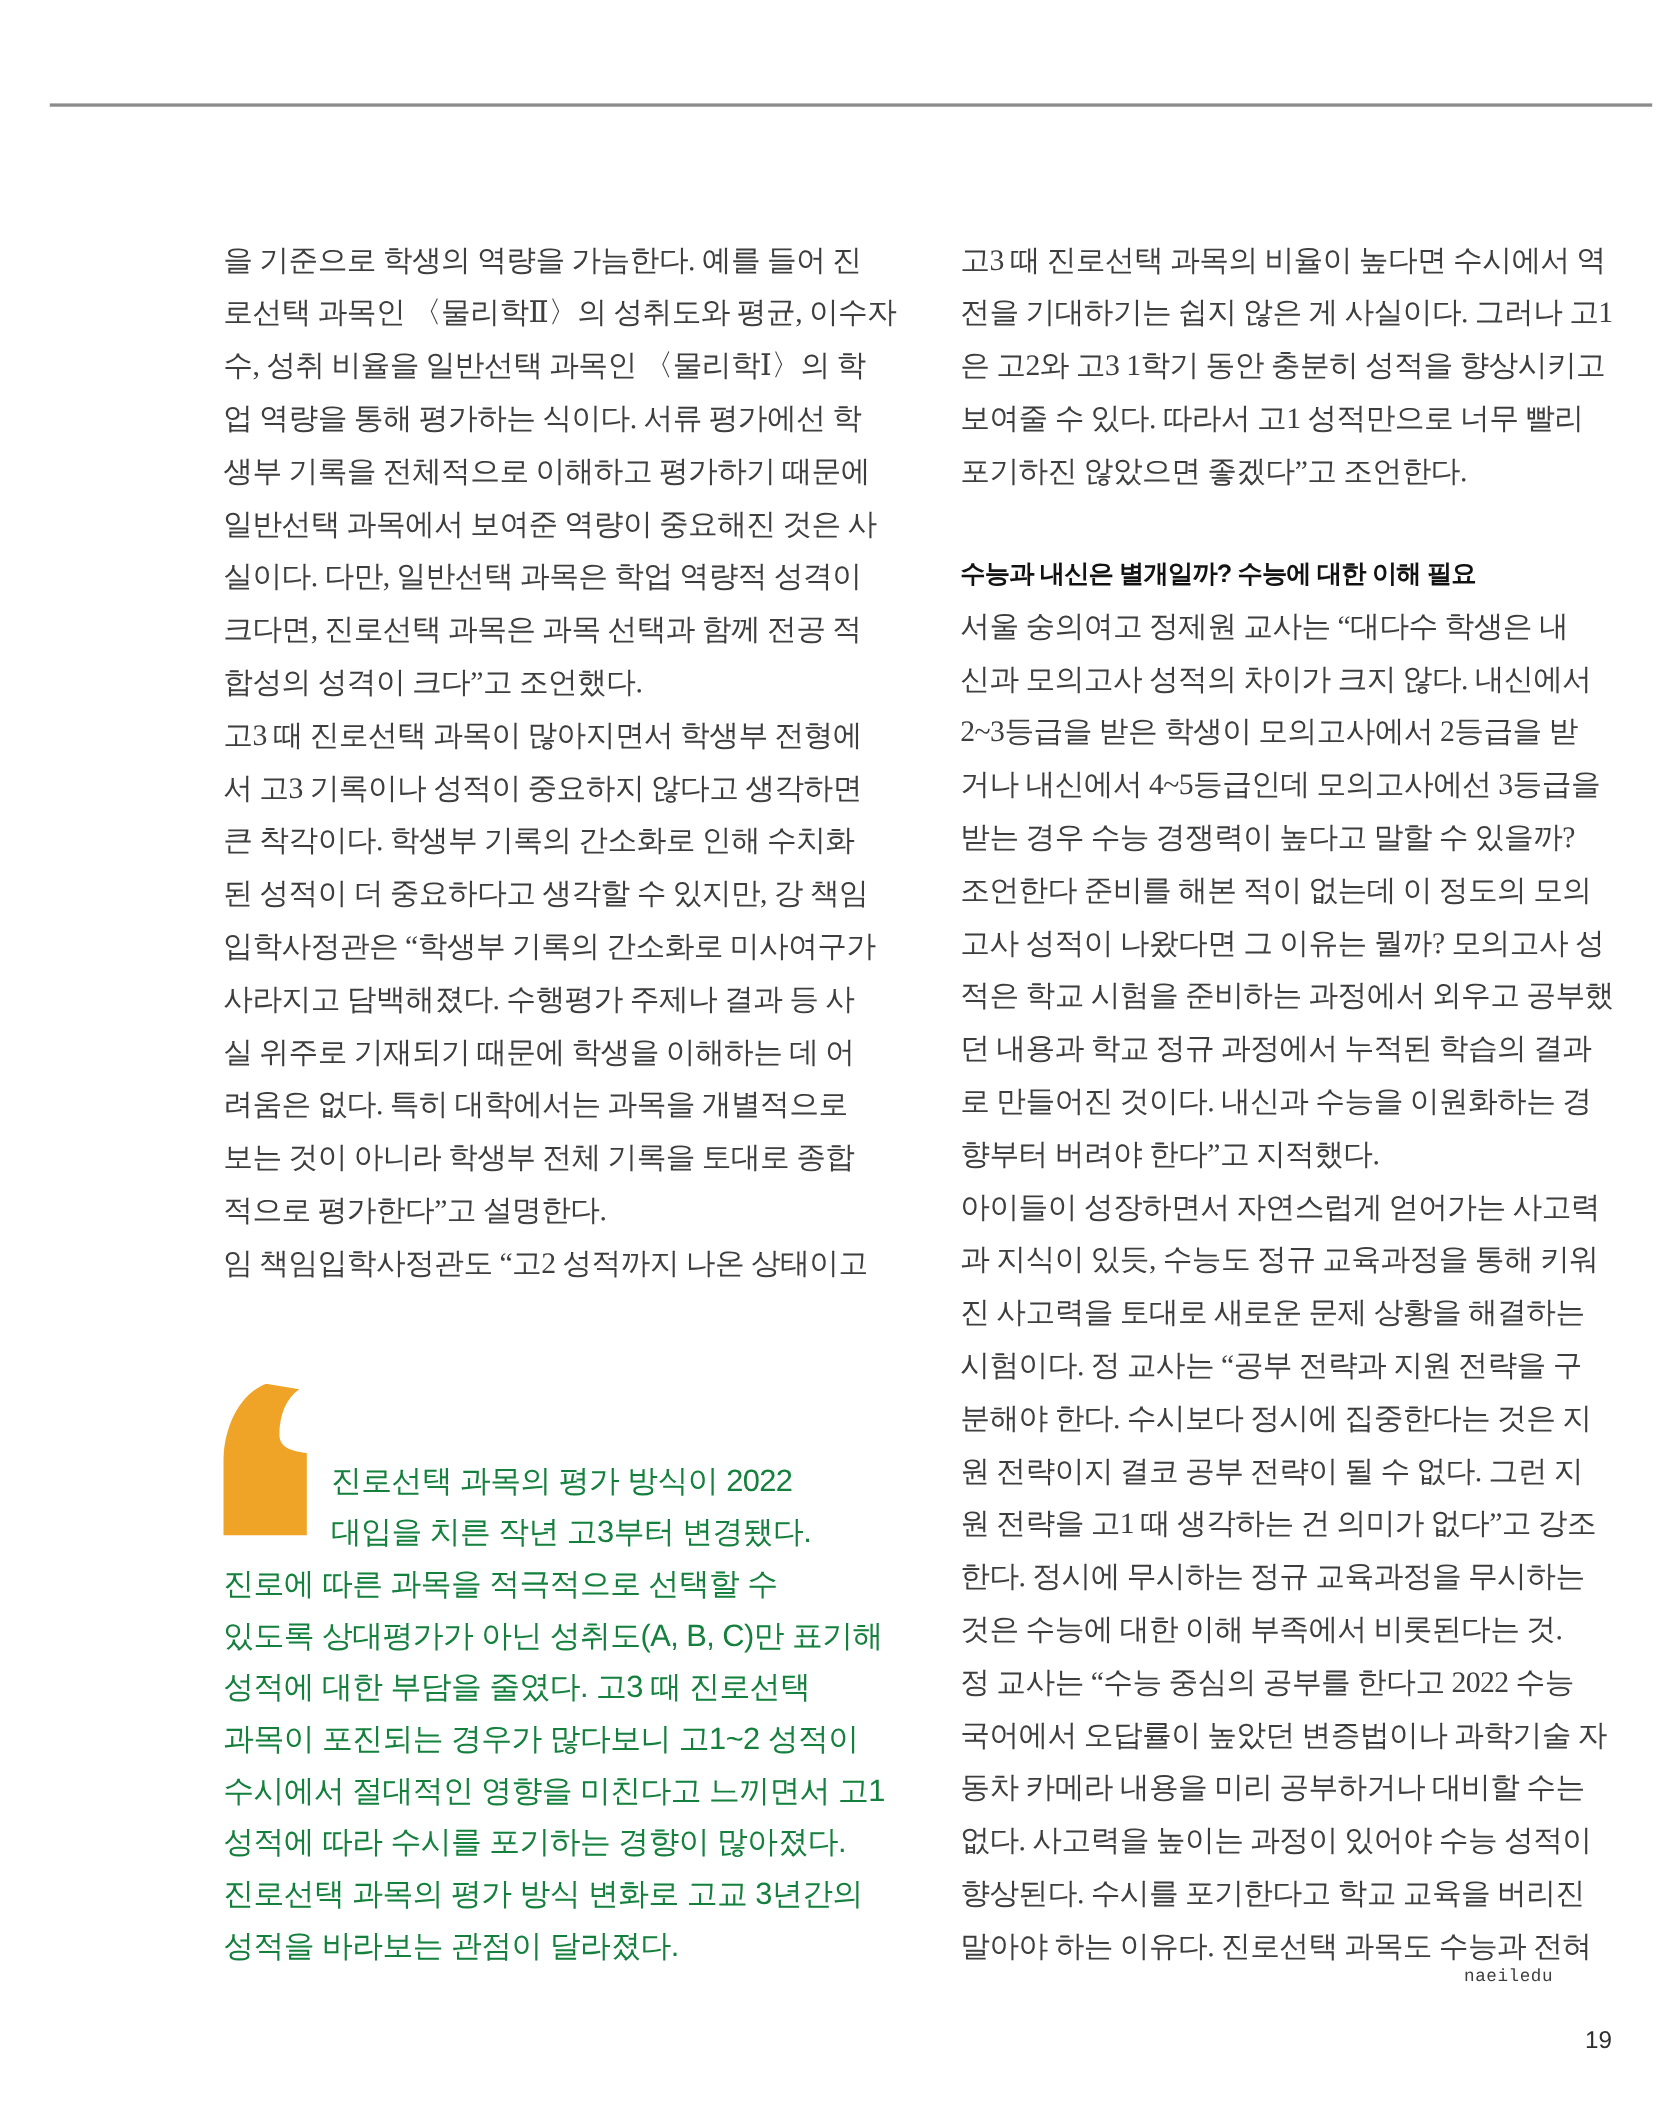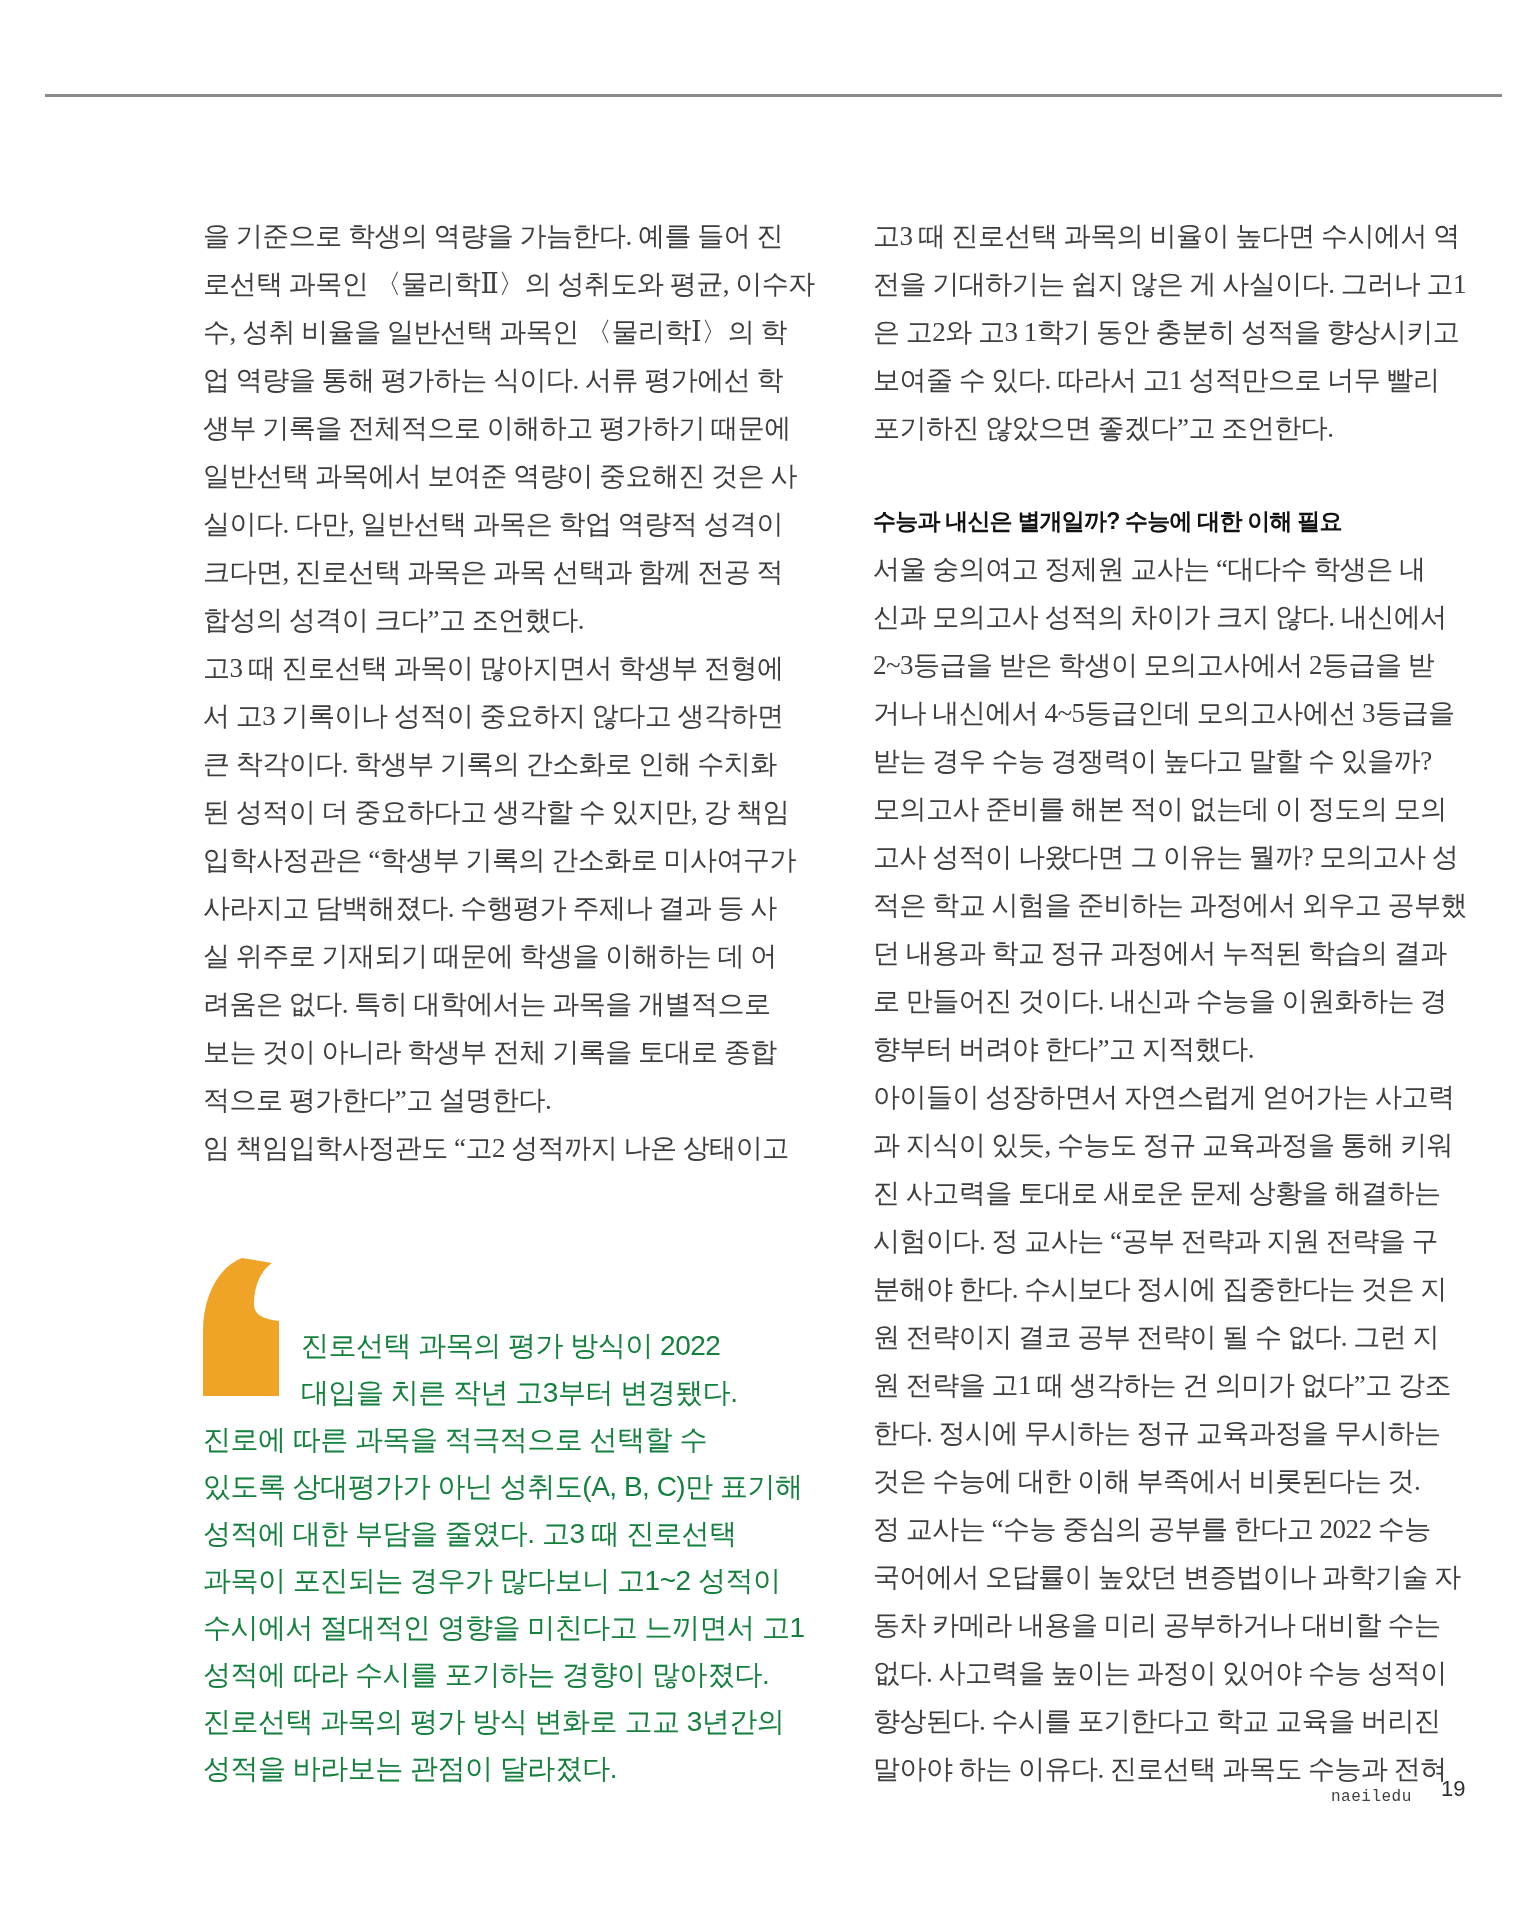--- a/index.html
+++ b/index.html
@@ -58,21 +58,21 @@
   .footer-brand {
     position: absolute;
     left: 1286px; top: 1788px;
     font-family: Liberation Mono, monospace;
     font-size: 16px;
     letter-spacing: 0.5px;
     color: #3e3e3e;
   }
   .footer-page {
     position: absolute;
-    left: 1396px; top: 1776px;
+    left: 1396px; top: 1842px;
     font-family: "Liberation Sans", "DejaVu Sans", sans-serif;
     font-size: 22px;
     color: #2e2e2e;
   }
 </style>
 </head>
 <body>
 
 <div class="page">
 
@@ -129,21 +129,21 @@
         <div class="ln">보여줄 수 있다. 따라서 고1 성적만으로 너무 빨리</div>
         <div class="ln">포기하진 않았으면 좋겠다”고 조언한다.</div>
       </div>
     <div class="section-heading">수능과 내신은 별개일까? 수능에 대한 이해 필요</div>
     <div class="section-body">
         <div class="ln">서울 숭의여고 정제원 교사는 “대다수 학생은 내</div>
         <div class="ln">신과 모의고사 성적의 차이가 크지 않다. 내신에서</div>
         <div class="ln">2~3등급을 받은 학생이 모의고사에서 2등급을 받</div>
         <div class="ln">거나 내신에서 4~5등급인데 모의고사에선 3등급을</div>
         <div class="ln">받는 경우 수능 경쟁력이 높다고 말할 수 있을까?</div>
-        <div class="ln">모의고사 준비를 해본 적이 없는데 이 정도의 모의</div>
+        <div class="ln">조언한다 준비를 해본 적이 없는데 이 정도의 모의</div>
         <div class="ln">고사 성적이 나왔다면 그 이유는 뭘까? 모의고사 성</div>
         <div class="ln">적은 학교 시험을 준비하는 과정에서 외우고 공부했</div>
         <div class="ln">던 내용과 학교 정규 과정에서 누적된 학습의 결과</div>
         <div class="ln">로 만들어진 것이다. 내신과 수능을 이원화하는 경</div>
         <div class="ln">향부터 버려야 한다”고 지적했다.</div>
         <div class="ln">아이들이 성장하면서 자연스럽게 얻어가는 사고력</div>
         <div class="ln">과 지식이 있듯, 수능도 정규 교육과정을 통해 키워</div>
         <div class="ln">진 사고력을 토대로 새로운 문제 상황을 해결하는</div>
         <div class="ln">시험이다. 정 교사는 “공부 전략과 지원 전략을 구</div>
         <div class="ln">분해야 한다. 수시보다 정시에 집중한다는 것은 지</div>

